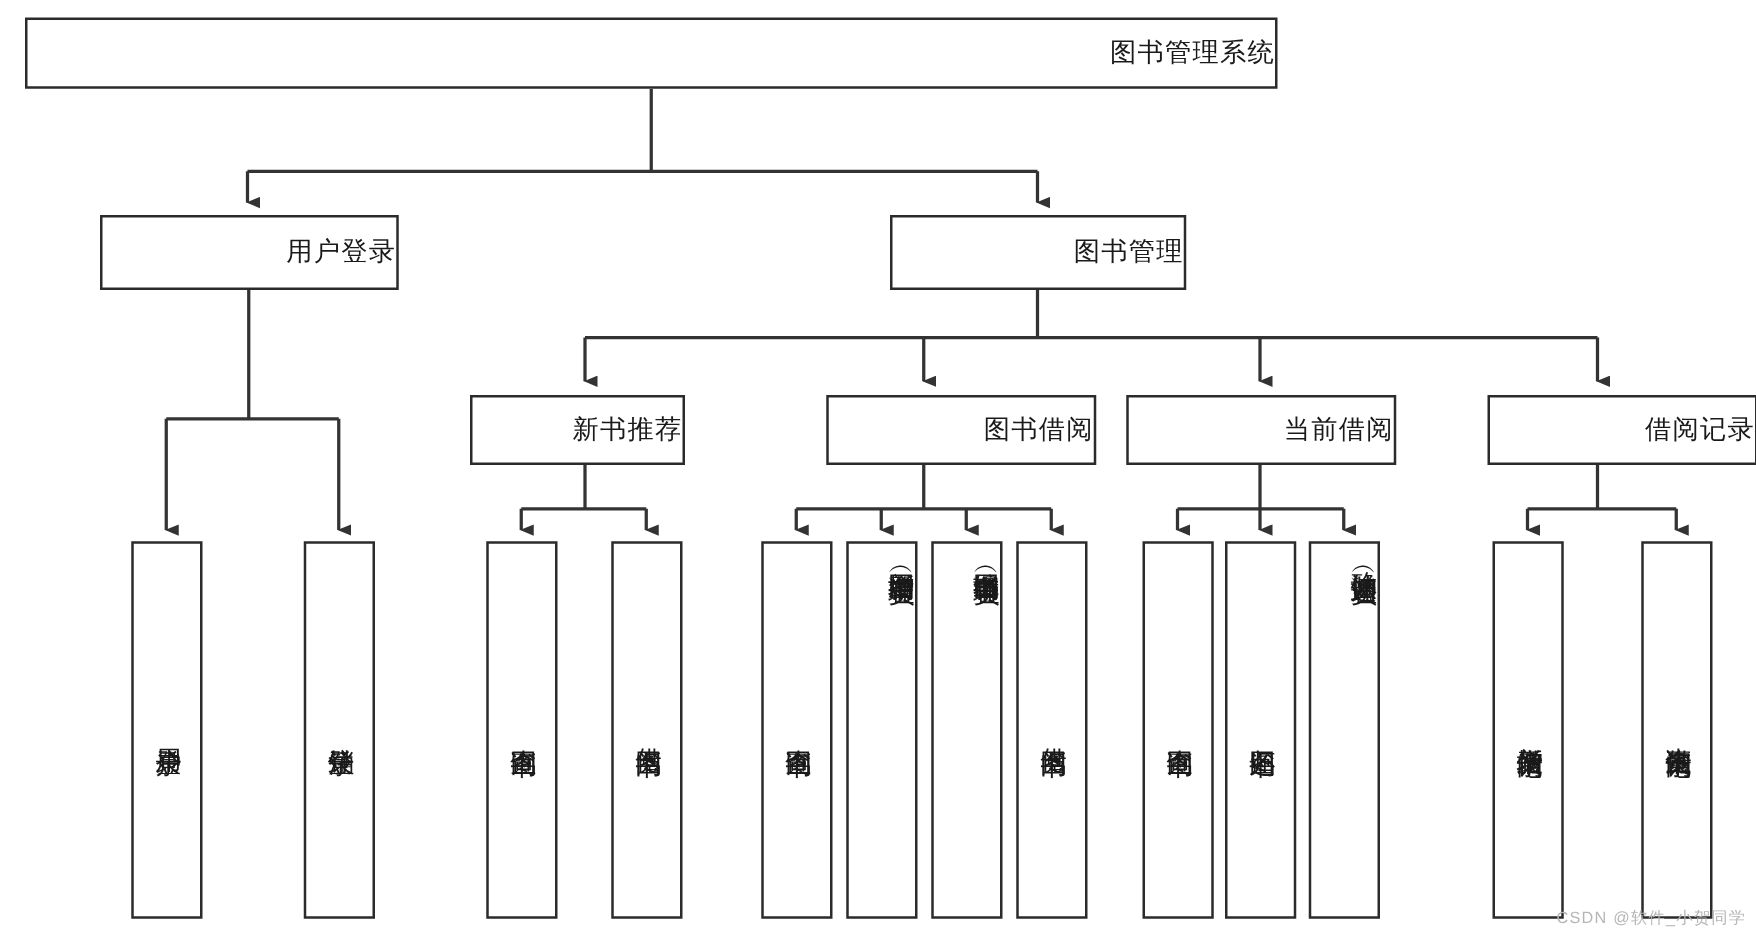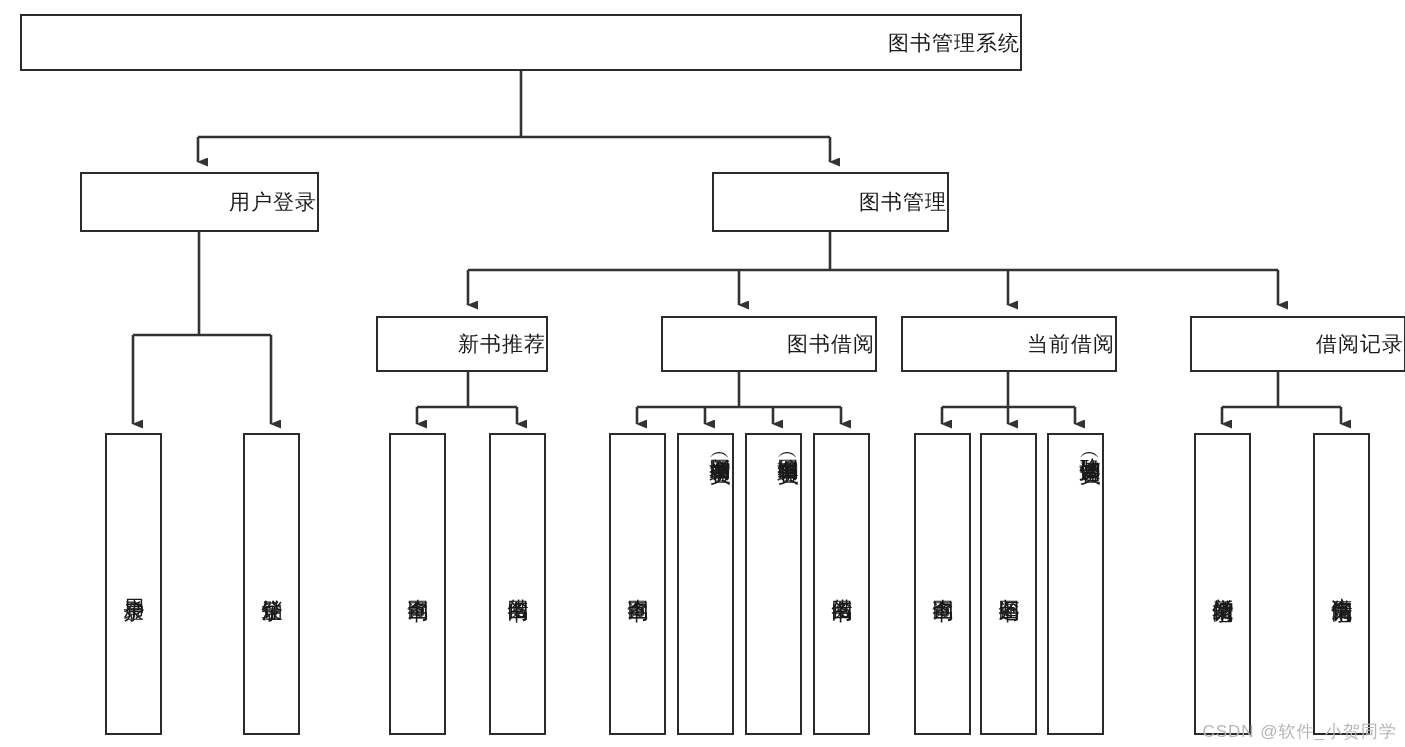--- a/index.html
+++ b/index.html
@@ -54,21 +54,21 @@
   }
   .node.v.mid {
     align-items: center;
     justify-content: center;
     padding-top: 0;
   }
   #watermark {
     position: absolute;
     right: 8px;
     bottom: 4px;
-    font-size: 17px;
+    font-size: 13px;
     color: #b6b6b6;
     letter-spacing: 1px;
     white-space: nowrap;
     user-select: none;
   }
 </style>
 </head>
 <body>
 
 <div id="canvas">

